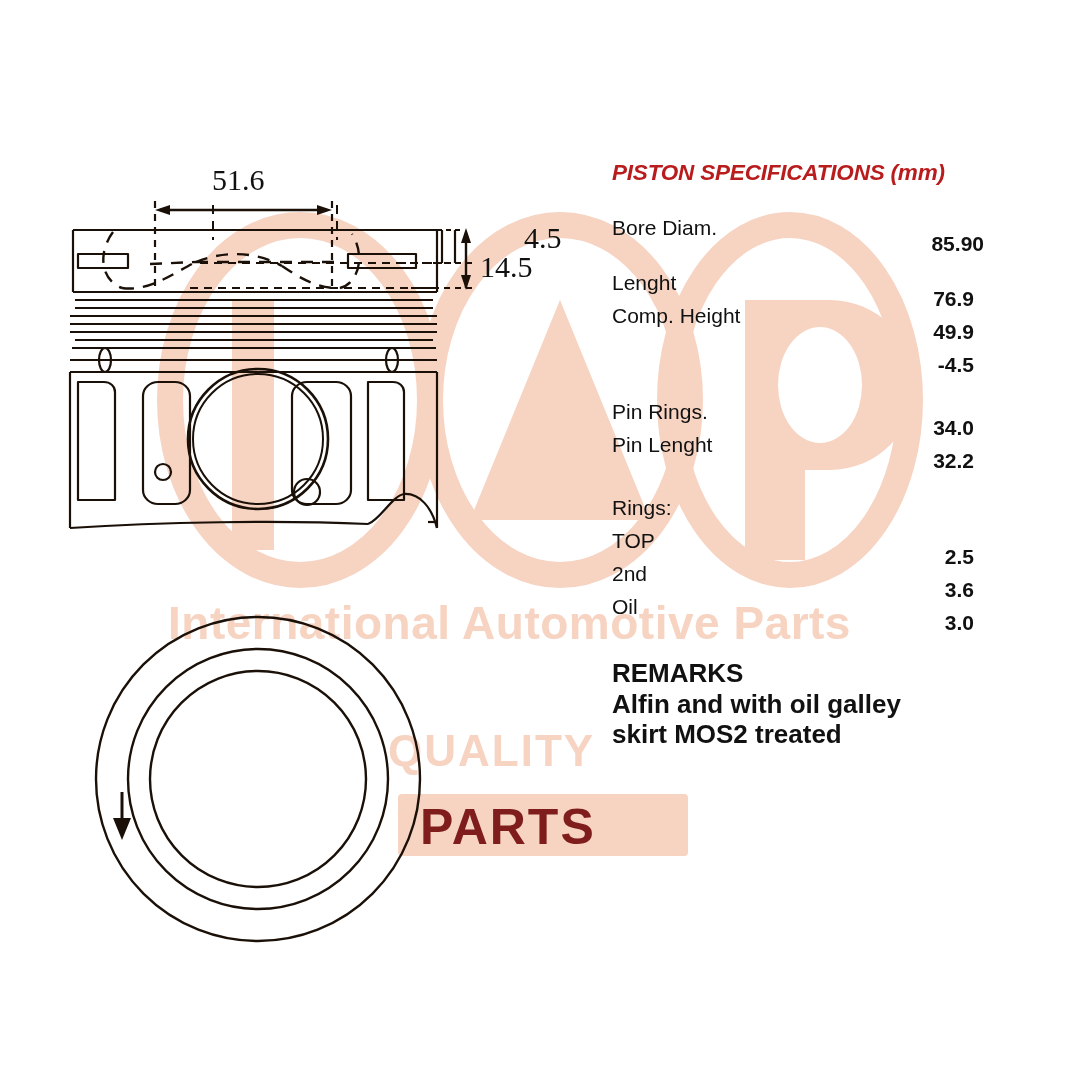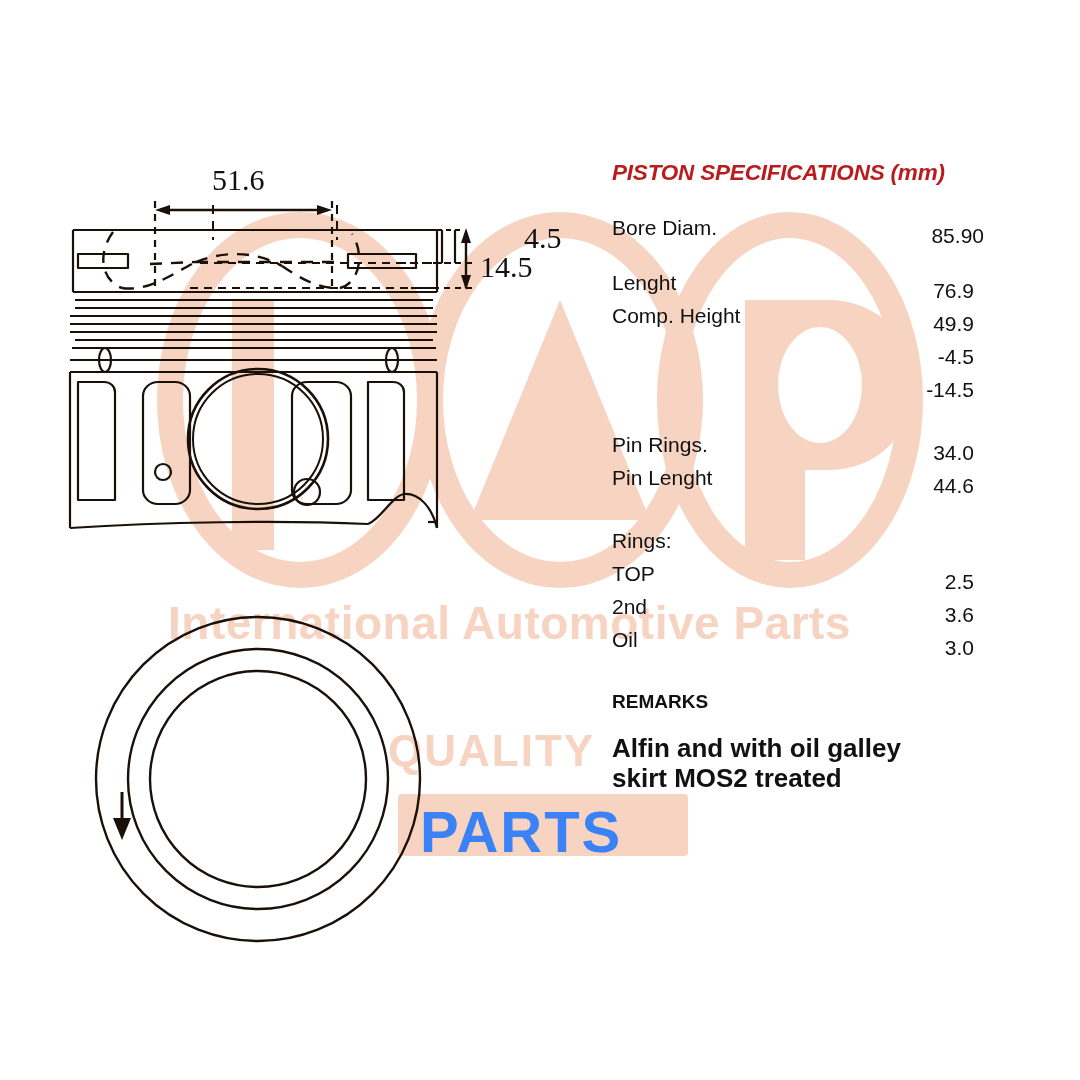--- a/index.html
+++ b/index.html
@@ -48,23 +48,23 @@
     left: 398px;
     top: 794px;
     width: 290px;
     height: 62px;
     background: #f7d3c2;
     border-radius: 4px;
   }
   #wm-parts {
     left: 420px;
     top: 798px;
-    font-size: 58px;
+    font-size: 50px;
     letter-spacing: 2px;
-    color: #3b82f6;
+    color: #7f1d1d;
   }
 
   
   #drawing {
     position: absolute;
     inset: 0;
     z-index: 2;
   }
 
   
@@ -92,34 +92,34 @@
     position: absolute;
     left: 0;
     top: 0;
     font-size: 21px;
     font-weight: normal;
     white-space: nowrap;
   }
   .spec-value {
     position: absolute;
     right: 48px;
-    top: 8px;
+    top: 16px;
     font-size: 21px;
-    font-weight: normal;
+    font-weight: bold;
     white-space: nowrap;
   }
   .spec-value.wide { right: 38px; }
   .spacer-lg { height: 30px; }
   .spacer-md { height: 22px; }
 
   #remarks-title {
-    font-size: 19px;
+    font-size: 26px;
     font-weight: bold;
     color: #111111;
-    margin-bottom: 20px;
+    margin-bottom: 0;
   }
   .remark-line {
     font-size: 26px;
     font-weight: bold;
     color: #111111;
     line-height: 30px;
     white-space: nowrap;
   }
 
   
@@ -304,35 +304,31 @@
     <div class="spec-row">
       <span class="spec-label">Comp. Height</span>
       <span class="spec-value">49.9</span>
     </div>
 
     <div class="spec-row">
       <span class="spec-label"></span>
       <span class="spec-value">-4.5</span>
     </div>
 
-    <div class="spec-row">
-      <span class="spec-label"></span>
-      <span class="spec-value">-14.5</span>
-    </div>
 
     <div class="spacer-lg"></div>
 
     <div class="spec-row">
       <span class="spec-label">Pin Rings.</span>
       <span class="spec-value">34.0</span>
     </div>
 
     <div class="spec-row">
       <span class="spec-label">Pin Lenght</span>
-      <span class="spec-value">44.6</span>
+      <span class="spec-value">32.2</span>
     </div>
 
     <div class="spacer-lg"></div>
 
     <div class="spec-row">
       <span class="spec-label">Rings:</span>
       <span class="spec-value"></span>
     </div>
 
     <div class="spec-row">

